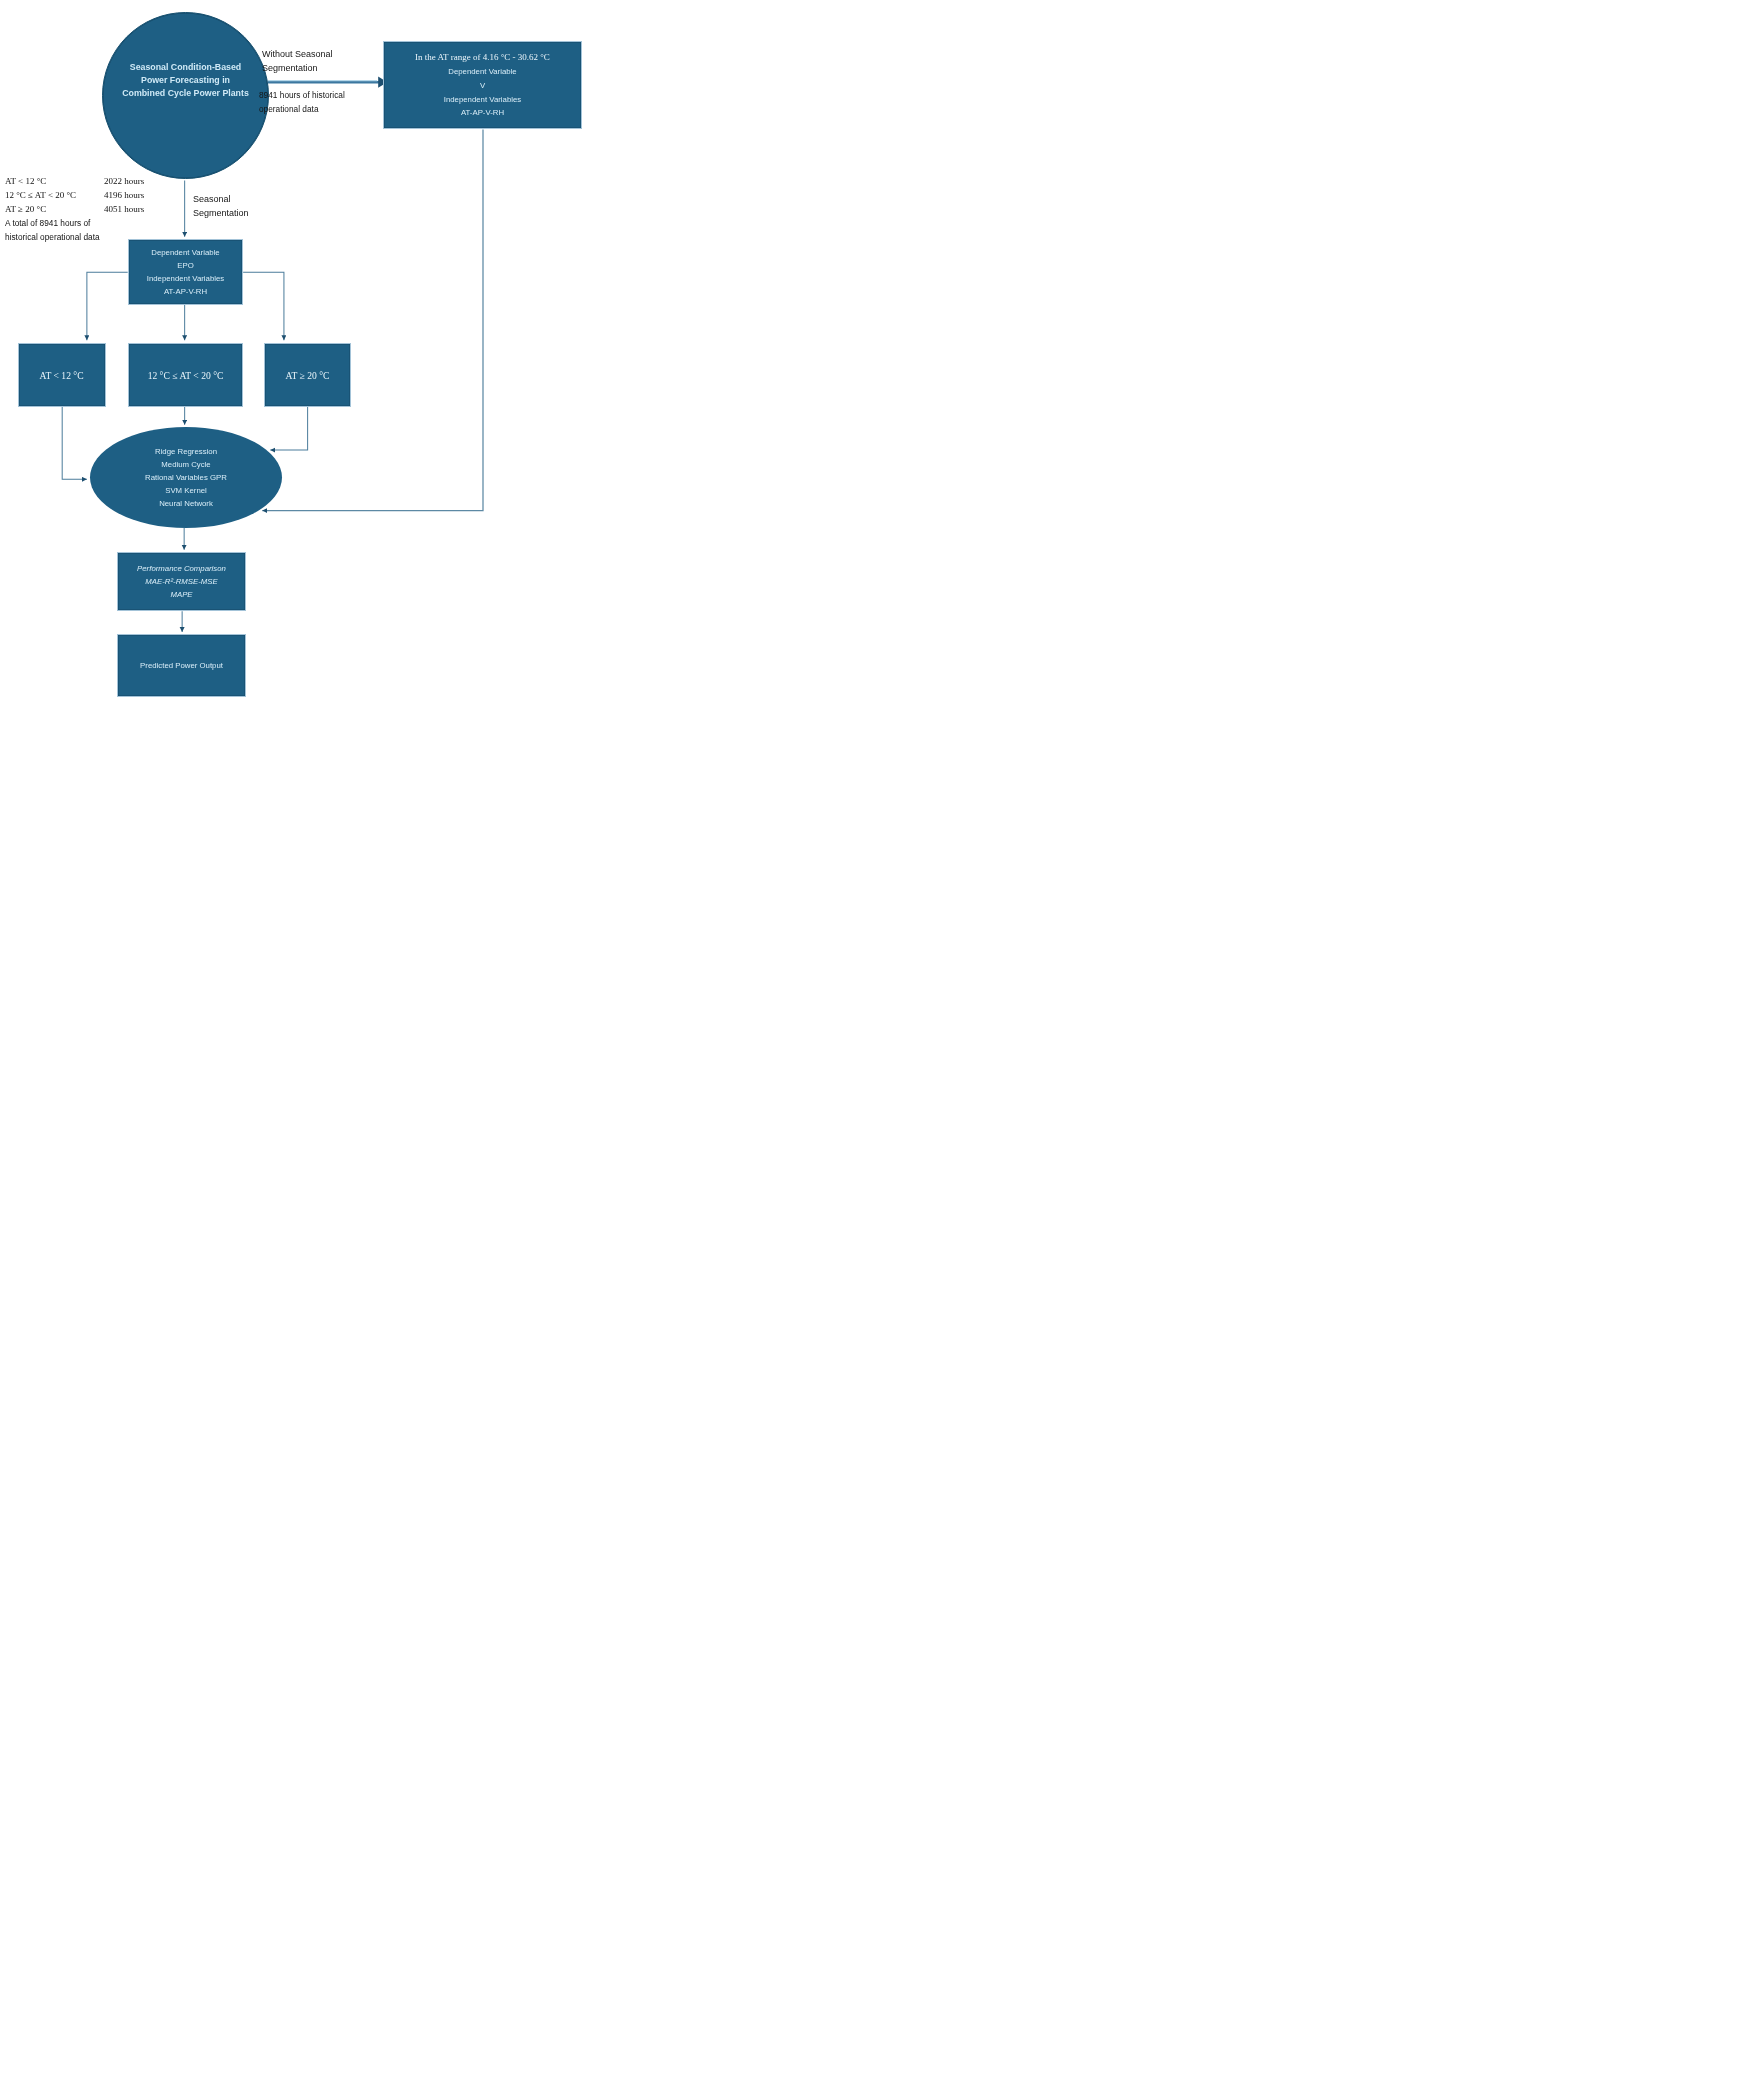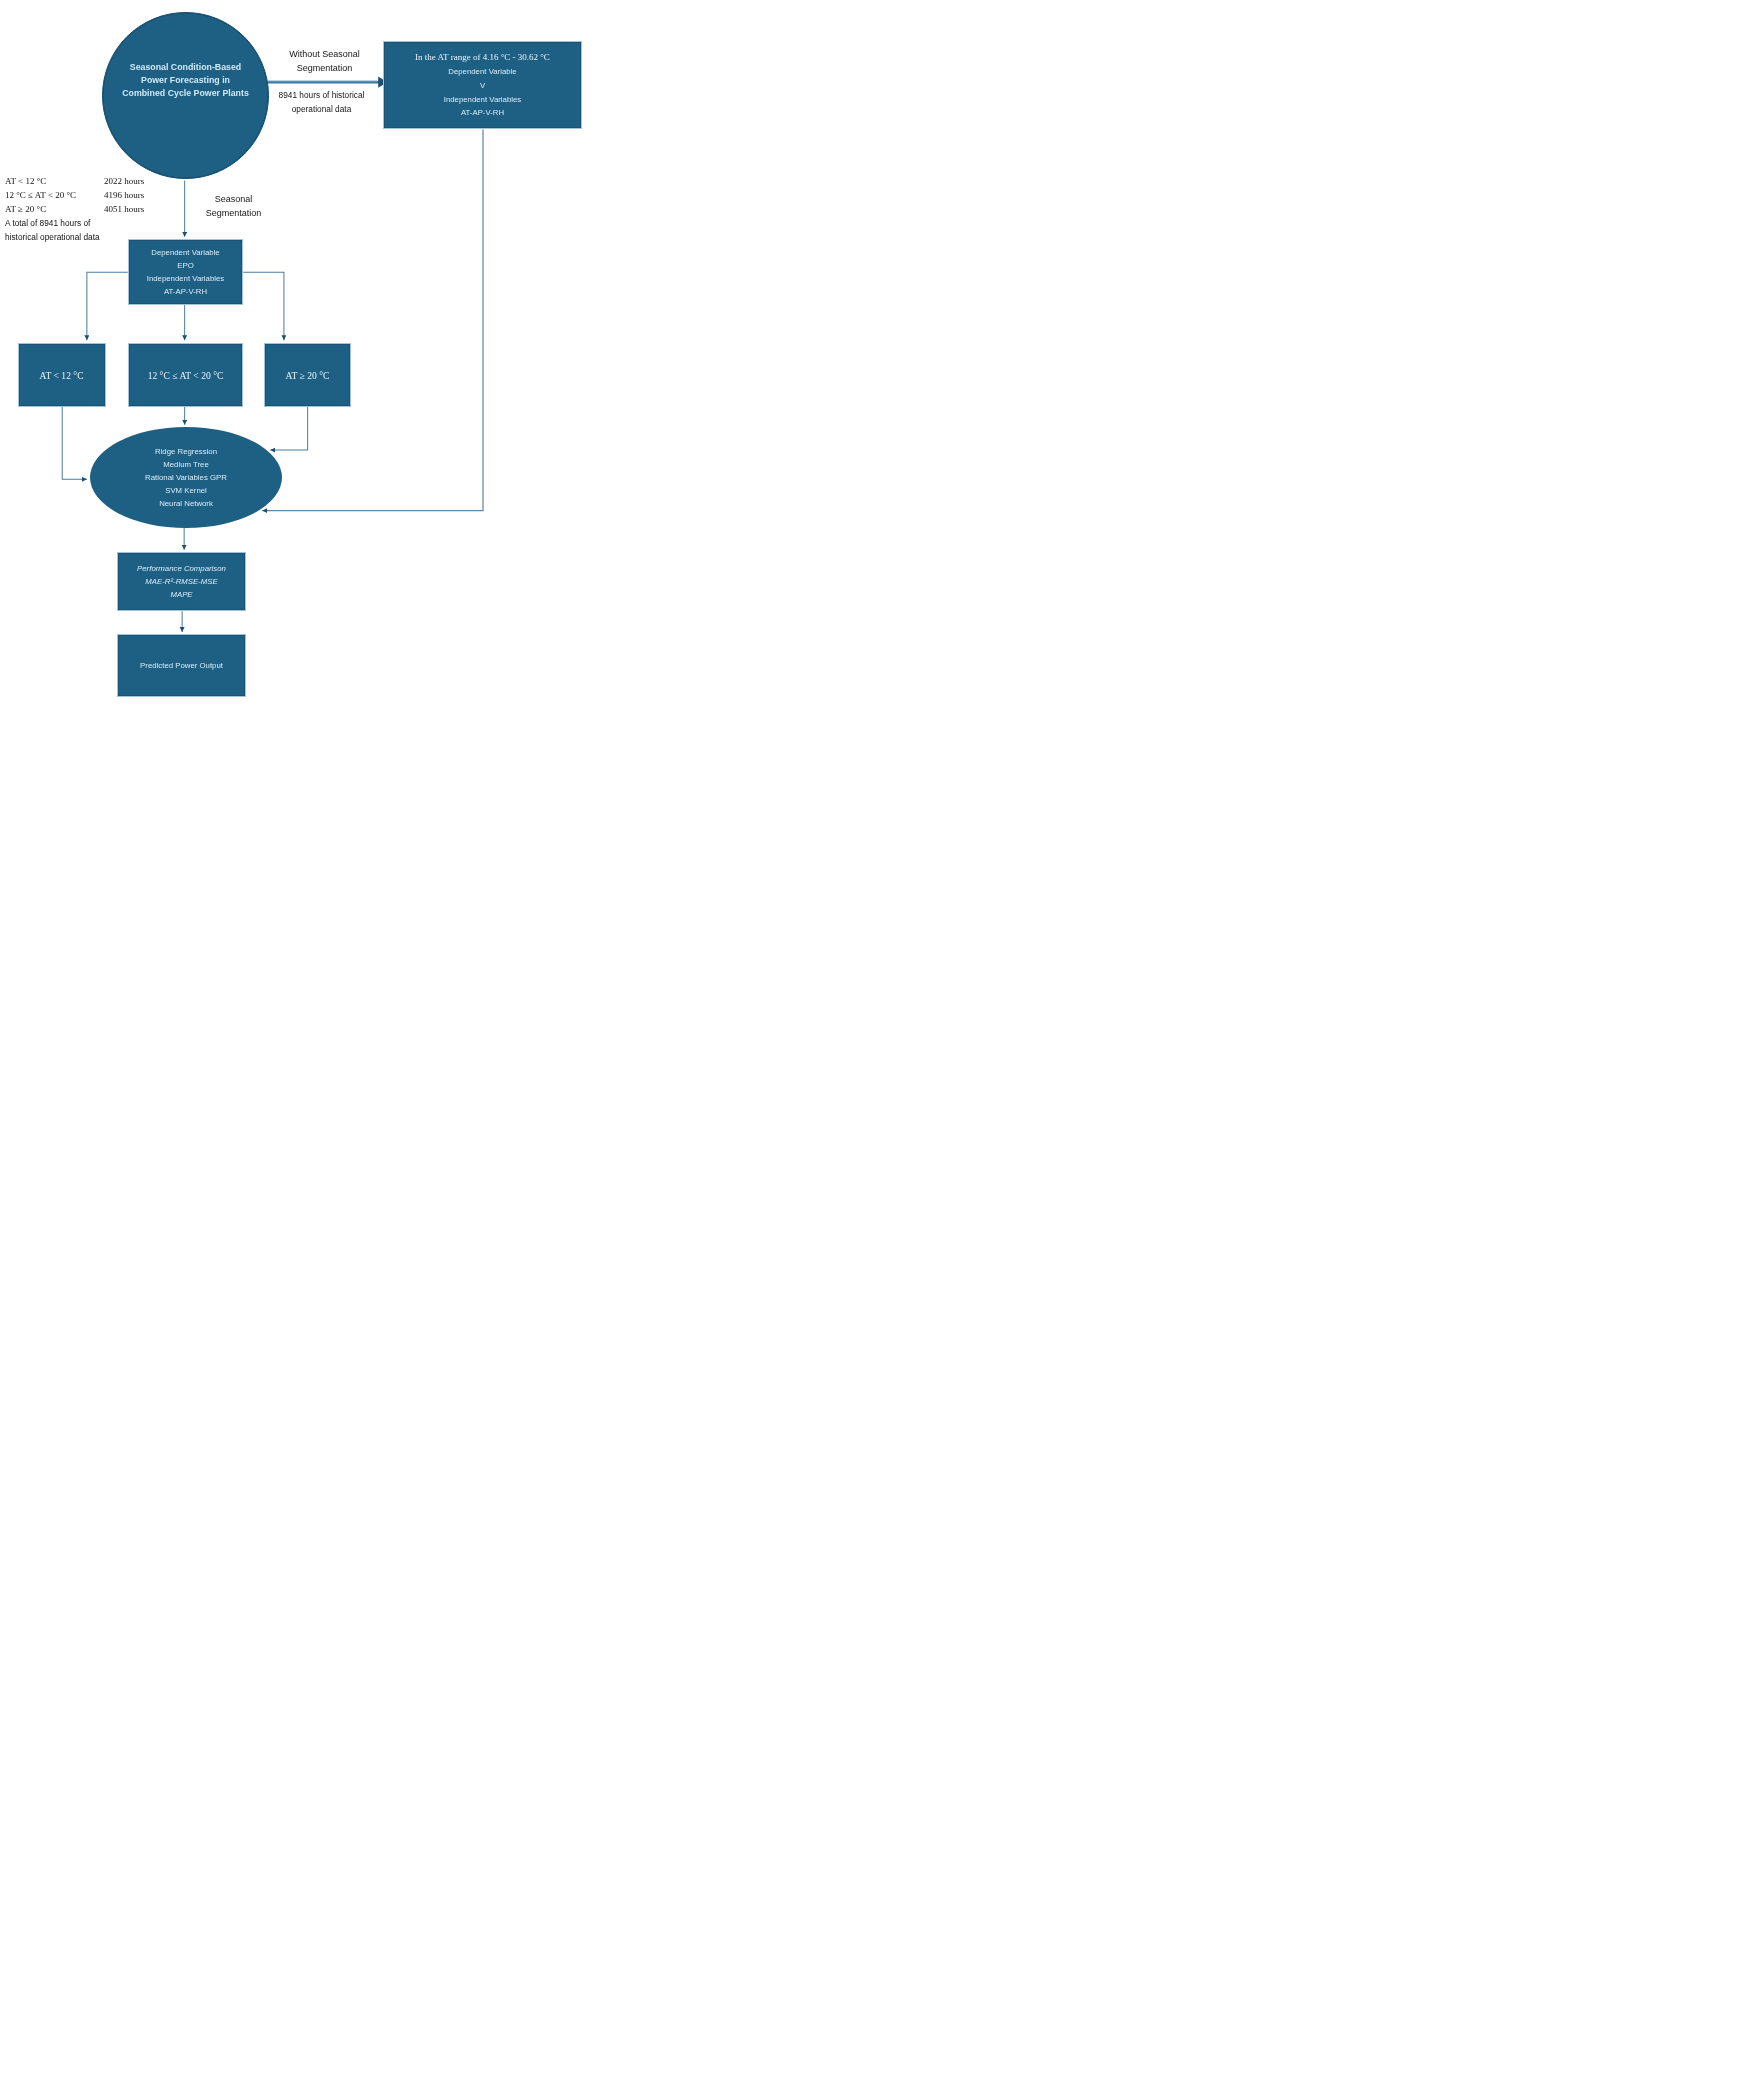--- a/index.html
+++ b/index.html
@@ -35,21 +35,21 @@
   .circle-node .ln {
     font-size: 8.8px; line-height: 13px; font-weight: bold; color: #cfe9f6;
   }
   .sans-lines .ln { font-size: 7.8px; line-height: 13px; color: #d8edf8; }
   .serif-big { font-family: "Liberation Serif", serif; font-size: 9.6px; color: #e9f5fb; }
   .atrange .first {
     font-family: "Liberation Serif", serif;
     font-size: 9px; line-height: 15px; color: #eaf5fb;
   }
   .atrange .rest { font-size: 7.8px; line-height: 13.6px; }
-  .label { position: absolute; z-index: 2; color: #161616; text-align: center; }
+  .label { position: absolute; z-index: 2; color: #161616; }
   .label .ln { font-size: 8.3px; line-height: 13.6px; }
   .annotation { position: absolute; z-index: 2; left: 5px; top: 174px; width: 166px; }
   .annotation .arow {
     display: flex; font-family: "Liberation Serif", serif;
     font-size: 9px; line-height: 14px; color: #121212;
   }
   .annotation .cond { width: 99px; }
   .annotation .total-ln {
     font-family: "Liberation Sans", sans-serif;
     font-size: 8.3px; line-height: 14px; color: #121212;
@@ -145,21 +145,21 @@
   </div>
   <div class="node" style="left:128px; top:343px; width:115px; height:64px;">
     <div class="ln serif-big">12 °C ≤ AT &lt; 20 °C</div>
   </div>
   <div class="node" style="left:264px; top:343px; width:87px; height:64px;">
     <div class="ln serif-big">AT ≥ 20 °C</div>
   </div>
 
   <div class="node models-ellipse sans-lines" style="left:90px; top:427px; width:192px; height:101px;">
     <div class="ln">Ridge Regression</div>
-    <div class="ln">Medium Tree</div>
+    <div class="ln">Medium Cycle</div>
     <div class="ln">Rational Variables GPR</div>
     <div class="ln">SVM Kernel</div>
     <div class="ln">Neural Network</div>
   </div>
 
   <div class="node sans-lines perf-sup" style="left:117px; top:552px; width:129px; height:59px;font-style:italic;">
     <div class="ln">Performance Comparison</div>
     <div class="ln">MAE-R²-RMSE-MSE</div>
     <div class="ln">MAPE</div>
   </div>

